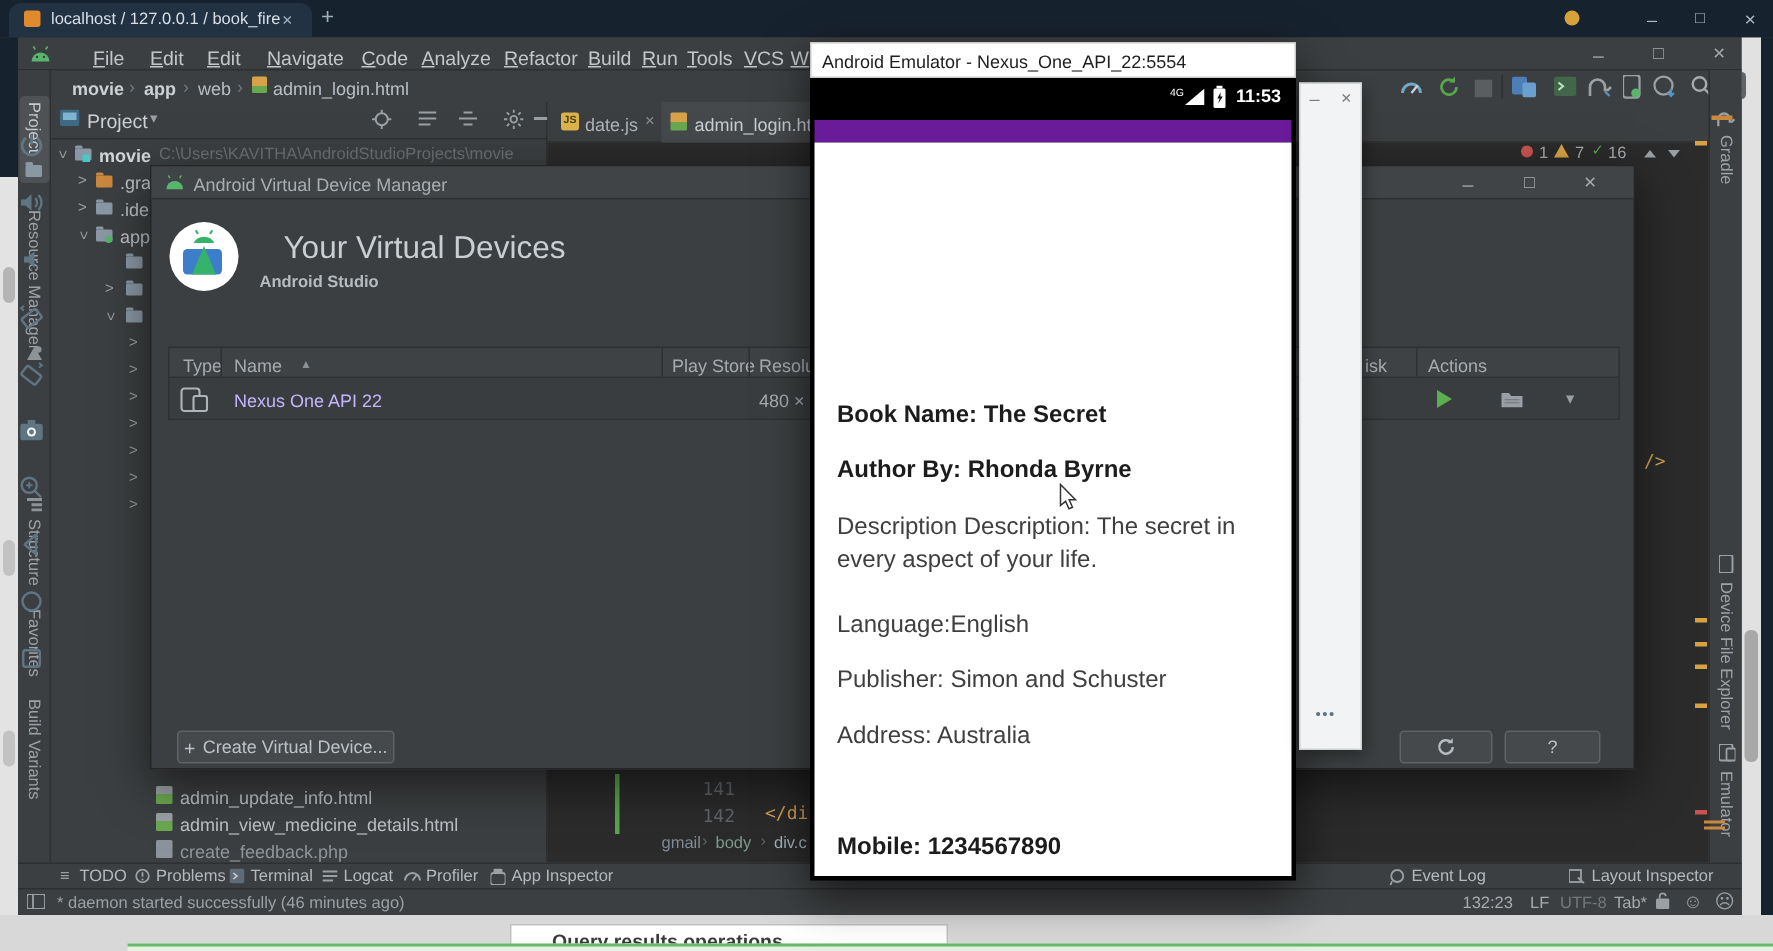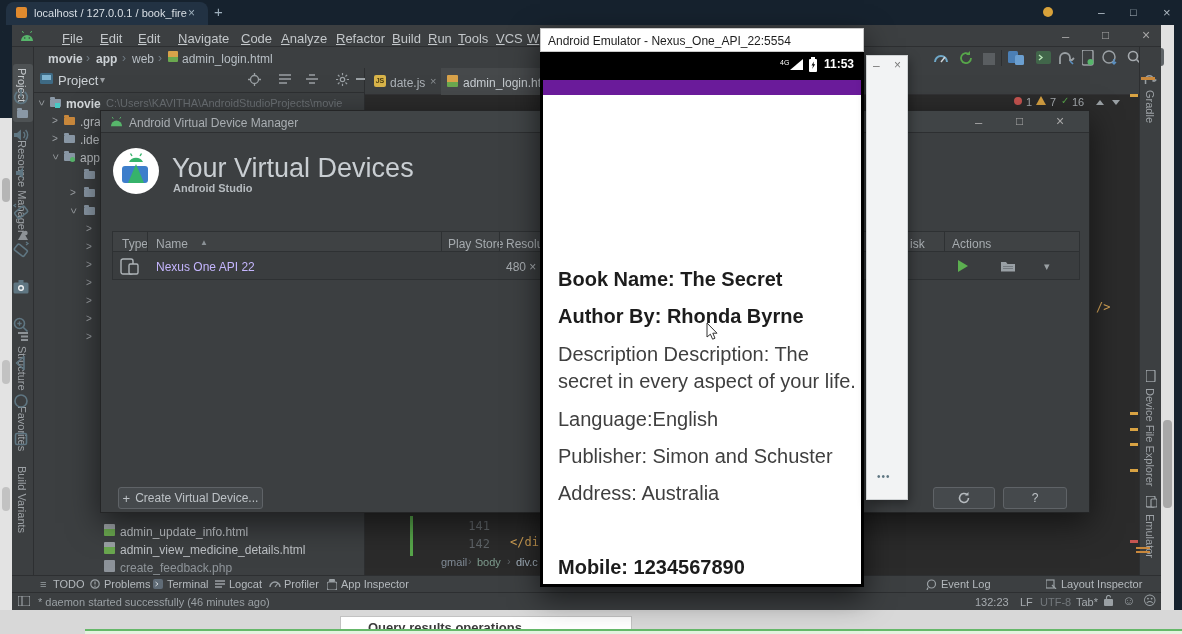--- a/index.html
+++ b/index.html
@@ -22,21 +22,21 @@
   .fold.orange{background:#c9883c}.fold.orange::before{background:#c9883c}
   .chev{position:absolute;font-size:10px;color:#9b9fa3;line-height:1}
   .chev.open{transform:rotate(90deg)}
   .treetx{position:absolute;font-size:12px;color:#bdc1c5;white-space:nowrap}
   .gutter-num{position:absolute;font-family:"DejaVu Sans Mono",monospace;font-size:12px;color:#5f6468;width:40px;text-align:right}
   .code{position:absolute;font-family:"DejaVu Sans Mono",monospace;font-size:12px;color:#d8a657}
   .btn{position:absolute;border:1px solid #5f6367;border-radius:3px;background:#45494c;color:#bdc2c6;
        font-size:12px;display:flex;align-items:center;justify-content:center}
   .colhead{position:absolute;top:237px;font-size:12px;color:#a6abaf}
   .emu-ico{position:absolute;left:10px;width:22px;height:22px;display:flex;align-items:center;justify-content:center}
-  .detail{position:absolute;left:558px;font-size:20px;color:#3f3f3f;line-height:1.35}
+  .detail{position:absolute;left:558px;font-size:16px;color:#3f3f3f;line-height:1.35}
   .detail.bold{font-weight:bold;color:#1c1c1c}
   .stripmark{position:absolute;width:8px;height:3px;background:#d9a343;left:1130px}
   .bbicon{position:absolute;top:579px}
   .sep{position:absolute;background:#2d2f31}
 </style>
 </head>
 <body>
 
 <div id="screen">
 
@@ -405,21 +405,21 @@
 
   <div class="r" style="left:113px;top:148px;width:46px;height:46px;border-radius:50%;background:#fff">
     <svg width="46" height="46" viewBox="0 0 46 46">
         <rect x="9" y="18" width="26" height="17" rx="3" fill="#3d7ecb"></rect>
         <path d="M15 35l8-19 8 19z" fill="#36b36b"></path>
         <path d="M16 14a8 8 0 0 1 14 0z" fill="#36b36b"></path>
         <line x1="19" y1="8" x2="17.5" y2="5.5" stroke="#36b36b" stroke-width="1.4"></line>
         <line x1="27" y1="8" x2="28.5" y2="5.5" stroke="#36b36b" stroke-width="1.4"></line>
       </svg>
   </div>
-  <span class="tx" style="left:172px;top:155px;font-size:27px;color:#c9ced2">Your Virtual Devices</span>
+  <span class="tx" style="left:189px;top:155px;font-size:21px;color:#c9ced2">Your Virtual Devices</span>
   <span class="tx" style="left:173px;top:183px;font-size:11px;font-weight:bold;color:#b6bbbf">Android Studio</span>
 
   <div class="r" style="left:112px;top:231px;width:968px;height:21px;background:#3f4244;border:1px solid #2e3133"></div>
   <span class="colhead" style="left:122px">Type</span>
   <span class="colhead" style="left:156px">Name</span>
   <span class="tx" style="left:200px;top:239px;font-size:8px;color:#8a9196">▲</span>
   <span class="colhead" style="left:448px">Play Store</span>
   <span class="colhead" style="left:506px">Resolut</span>
   <span class="colhead" style="left:910px">isk</span>
   <span class="colhead" style="left:952px">Actions</span>

